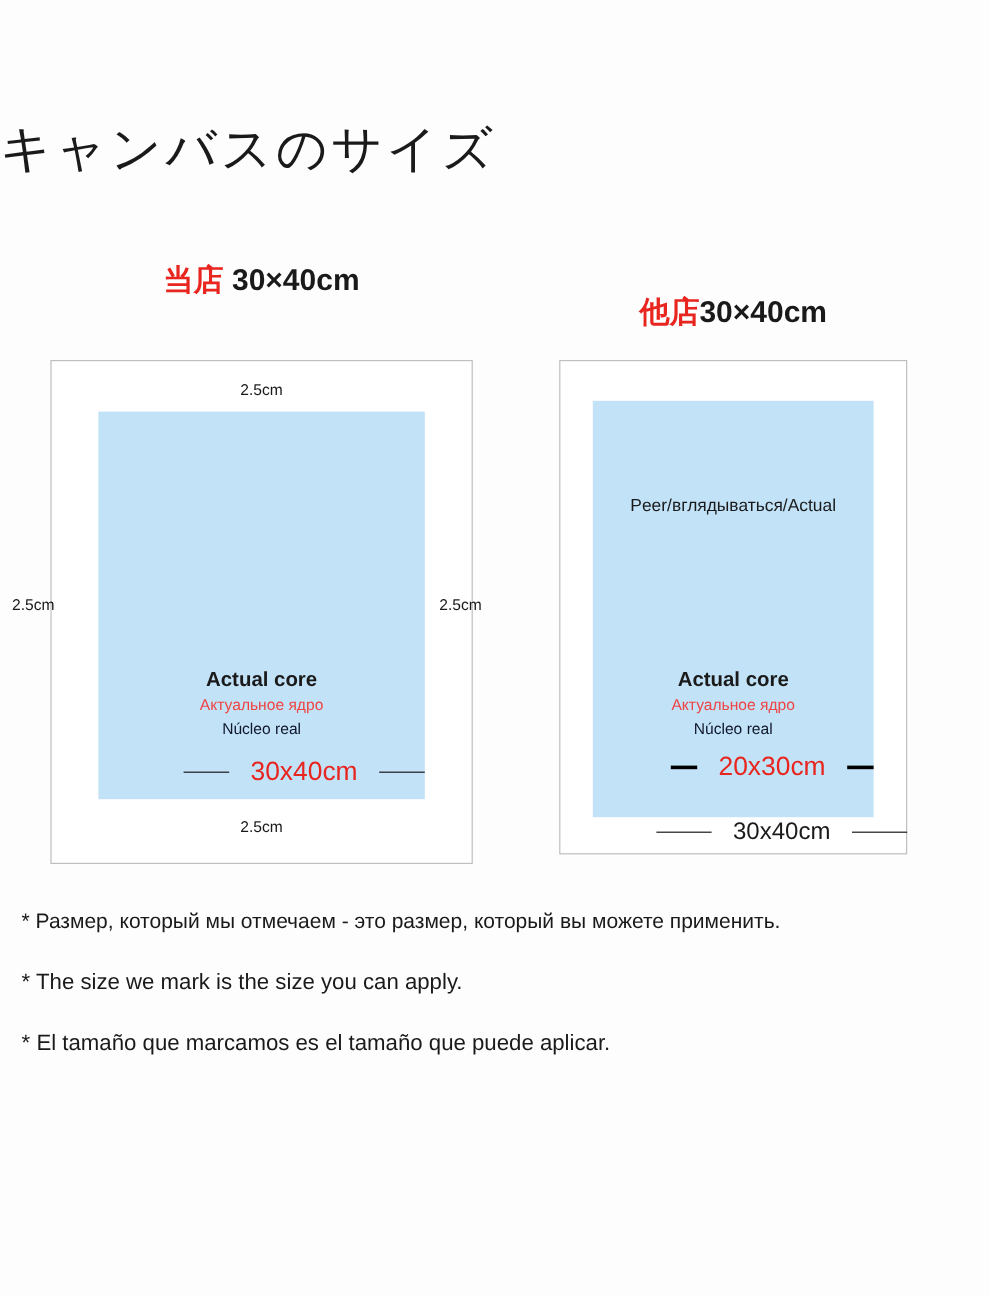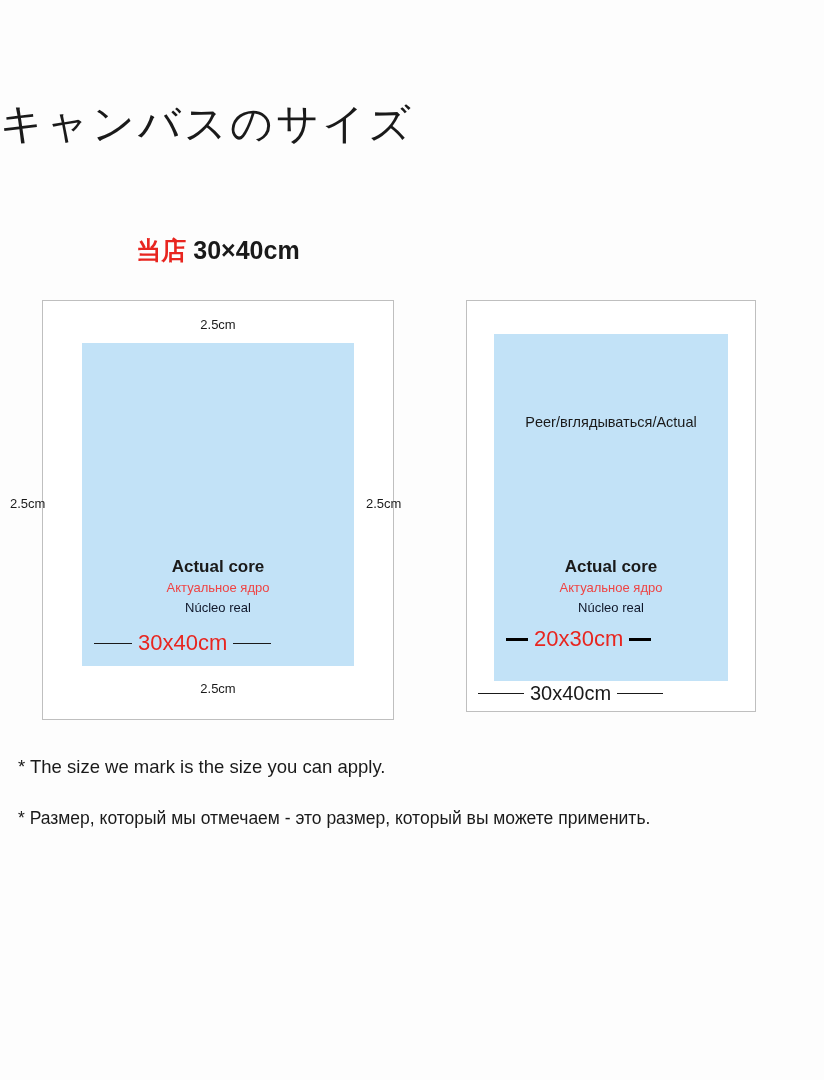--- a/index.html
+++ b/index.html
@@ -43,21 +43,21 @@
     color: #e8251f;
     white-space: nowrap;
   }
   .panel-heading .shop {
     font-weight: bold;
   }
   .panel-heading .dim {
     color: #1a1a1a;
     font-weight: bold;
   }
-  .heading-left  { top: 234px; left: 42px;  width: 352px; }
+  .heading-left  { top: 217px; left: 42px;  width: 352px; }
   .heading-right { top: 243px; left: 466px; width: 290px; }
 
   .frame {
     position: absolute;
     border: 1px solid #bfbfbf;
     background: #ffffff;
     box-sizing: border-box;
   }
   .frame-left  { left: 42px;  top: 300px; width: 352px; height: 420px; }
   .frame-right { left: 466px; top: 300px; width: 290px; height: 412px; }
@@ -115,23 +115,22 @@
   }
   .actual-es {
     font-size: 13px;
     color: #0f172a;
     line-height: 20px;
   }
   .measure-row {
     position: absolute;
     display: flex;
     align-items: center;
-    justify-content: flex-start;
-    gap: 6px;
-    padding-left: 12px;
+    justify-content: flex-end;
+    gap: 18px;
   }
   .mr-left  { left: 82px;  top: 630px; width: 272px; }
   .mr-right { left: 494px; top: 626px; width: 234px; }
   .mr-bottom-right { left: 466px; top: 682px; width: 290px; }
 
   .tick {
     display: inline-block;
     height: 0;
     border-top: 1px solid #1a1a1a;
   }
@@ -192,20 +191,23 @@
     <div class="actual-ru">Актуальное ядро</div>
     <div class="actual-es">Núcleo real</div>
   </div>
 
   <div class="measure-row mr-left">
     <span class="tick tick-thin"></span>
     <span class="size-red">30x40cm</span>
     <span class="tick tick-thin"></span>
   </div>
 
+  <div class="panel-heading heading-right">
+    <span class="shop">他店</span><span class="dim">30×40cm</span>
+  </div>
 
   <div class="frame frame-right"></div>
   <div class="core core-right"></div>
 
   <div class="lbl peer-title peer-right">Peer/вглядываться/Actual</div>
 
   <div class="actual-block ab-right">
     <div class="actual-en">Actual core</div>
     <div class="actual-ru">Актуальное ядро</div>
     <div class="actual-es">Núcleo real</div>
@@ -217,17 +219,18 @@
     <span class="tick tick-thick"></span>
   </div>
 
   <div class="measure-row mr-bottom-right">
     <span class="tick tick-long"></span>
     <span class="size-black">30x40cm</span>
     <span class="tick tick-long"></span>
   </div>
 
   <div class="notes">
+    <div class="note ru">* Размер, который мы отмечаем - это размер, который вы можете применить.</div>
     <div class="note">* The size we mark is the size you can apply.</div>
-    <div class="note ru">* Размер, который мы отмечаем - это размер, который вы можете применить.</div>
+    <div class="note">* El tamaño que marcamos es el tamaño que puede aplicar.</div>
   </div>
 
 </div>
 
 </body></html>

